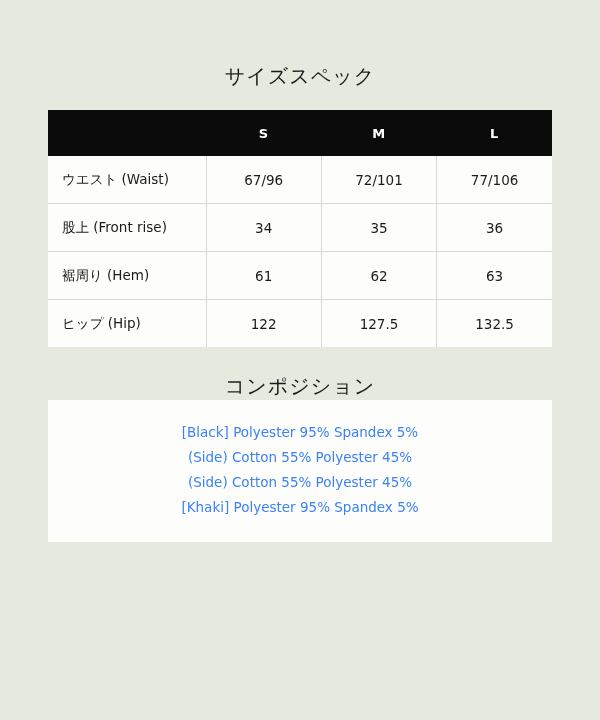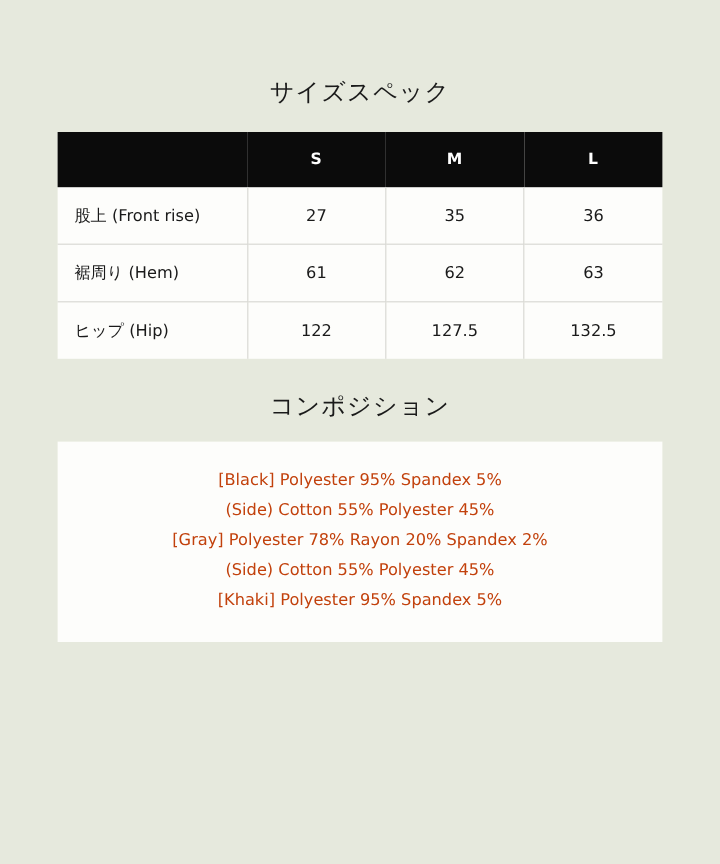--- a/index.html
+++ b/index.html
@@ -23,21 +23,21 @@
     flex-direction: column;
   }
   .title {
     text-align: center;
     font-size: 20px;
     letter-spacing: 1px;
     font-weight: 400;
     color: #1a1a1a;
   }
   #size-title { margin-top: 62px; margin-bottom: 20px; }
-  #comp-title { margin-top: 26px; margin-bottom: 16px; }
+  #comp-title { margin-top: 26px; }
 
   table.spec {
     width: 100%;
     border-collapse: collapse;
     background: #fdfdfb;
     table-layout: fixed;
   }
   table.spec thead th {
     background: #0b0b0b;
     color: #ffffff;
@@ -69,43 +69,49 @@
   }
 
   .comp-box {
     background: #fdfdfb;
     padding: 20px 10px 22px 10px;
     text-align: center;
   }
   .comp-line {
     font-size: 13.5px;
     line-height: 25px;
-    color: #c2410c;
+    color: #3b82f6;
   }
 </style>
 </head>
 <body>
 
 <div class="page">
 
   <div class="title" id="size-title">サイズスペック</div>
 
   <table class="spec">
     <thead>
       <tr>
         <th class="blank"></th>
         <th>S</th>
         <th>M</th>
         <th>L</th>
       </tr>
     </thead>
     <tbody>
       <tr>
+        <td class="rowlabel">ウエスト (Waist)</td>
+        <td>67/96</td>
+        <td>72/101</td>
+        <td>77/106</td>
+      </tr>
+      <tr>
         <td class="rowlabel">股上 (Front rise)</td>
-        <td>27</td>
+        <td>34</td>
         <td>35</td>
         <td>36</td>
       </tr>
       <tr>
         <td class="rowlabel">裾周り (Hem)</td>
         <td>61</td>
         <td>62</td>
         <td>63</td>
       </tr>
       <tr>
@@ -115,18 +121,17 @@
         <td>132.5</td>
       </tr>
     </tbody>
   </table>
 
   <div class="title" id="comp-title">コンポジション</div>
 
   <div class="comp-box">
     <div class="comp-line">[Black] Polyester 95% Spandex 5%</div>
     <div class="comp-line">(Side) Cotton 55% Polyester 45%</div>
-    <div class="comp-line">[Gray] Polyester 78% Rayon 20% Spandex 2%</div>
     <div class="comp-line">(Side) Cotton 55% Polyester 45%</div>
     <div class="comp-line">[Khaki] Polyester 95% Spandex 5%</div>
   </div>
 
 </div>
 
 </body></html>

